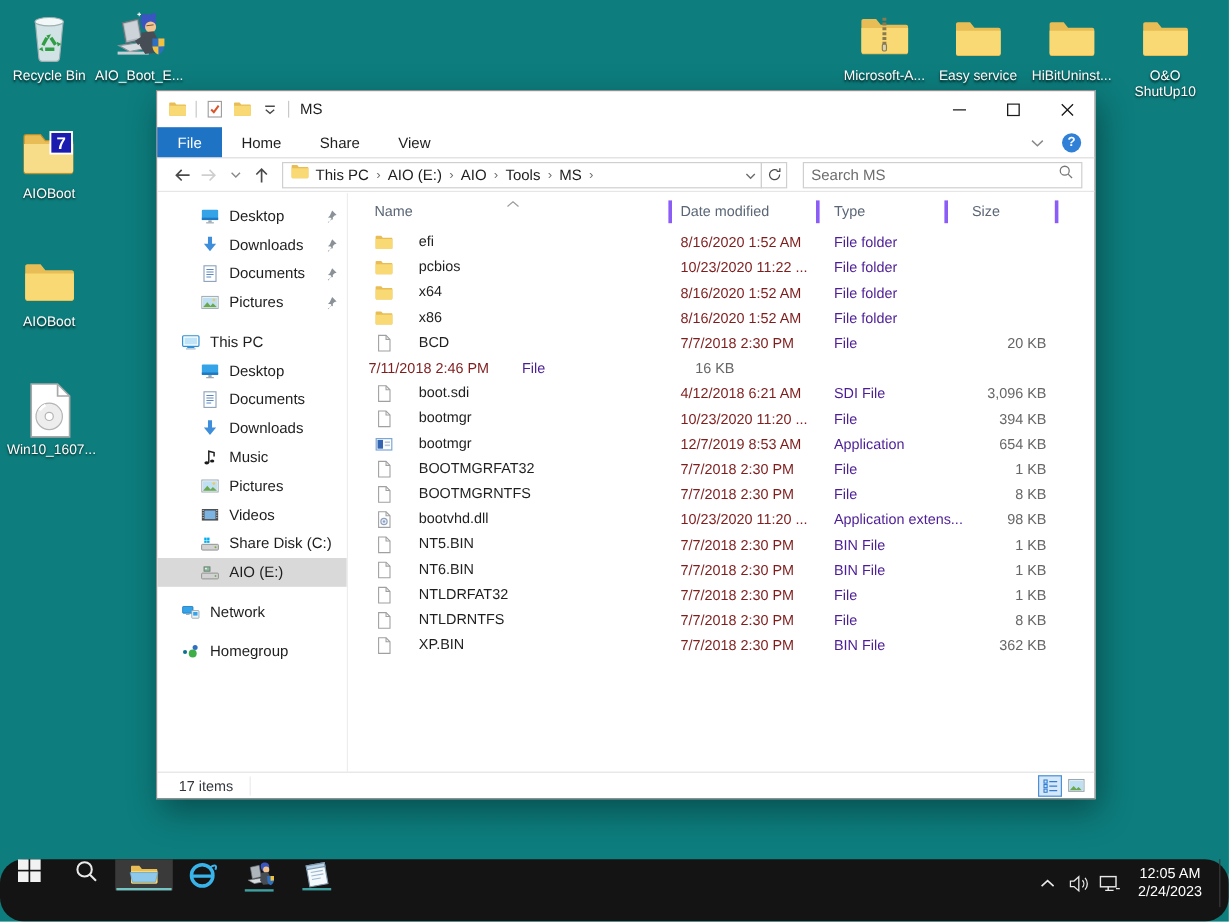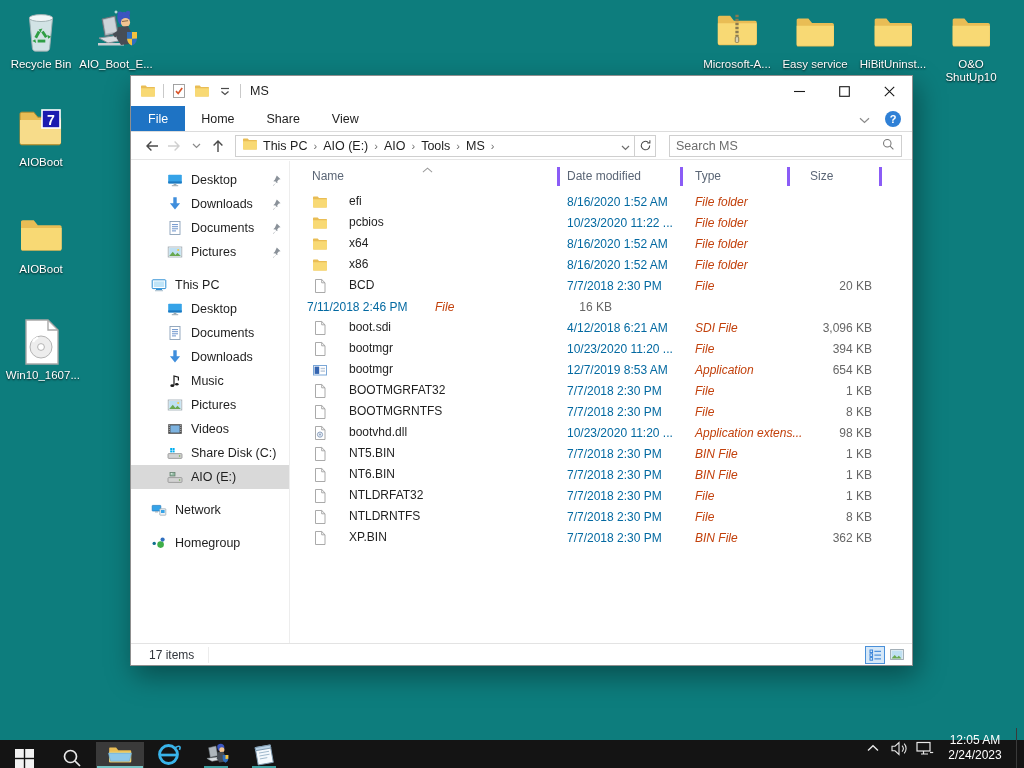--- a/index.html
+++ b/index.html
@@ -71,36 +71,36 @@
   .hcell { border-right:3px solid #8b5cf6; height:19px; display:flex; align-items:center; }
   .h-name { width:260px; padding-left:12px; }
   .h-date { width:123px; padding-left:7px; }
   .h-type { width:107px; padding-left:12px; }
   .h-size { width:92px; padding-left:20px; }
   .sortcaret { position:absolute; left:122px; top:1px; }
 
   .frow { height:21px; display:flex; align-items:center; font-size:12px; }
   .c-name { width:260px; display:flex; align-items:flex-start; gap:21px; padding-left:12px; color:#1f1f1f; }
   .c-name .icn svg { width:16px; height:16px; display:block; }
-  .c-date { width:123px; padding-left:7px; color:#0369a1; }
-  .c-type { width:107px; padding-left:12px; color:#c2410c; white-space:nowrap;font-style:italic; }
+  .c-date { width:123px; padding-left:7px; color:#7f1d1d; }
+  .c-type { width:107px; padding-left:12px; color:#4c1d95; white-space:nowrap; }
   .c-size { width:92px; padding-right:10px; text-align:right; color:#666; }
 
   .statusbar { position:absolute; left:0; right:0; bottom:0; height:22px;
     border-top:1px solid #e3e3e3; display:flex; align-items:center; font-size:12px; color:#33373d; }
   .statusbar .cnt { padding-left:18px; padding-right:14px; border-right:1px solid #ececec; height:16px;
     display:flex; align-items:center; }
   .viewbtns { margin-left:auto; display:flex; gap:2px; padding-right:5px; }
   .vbtn { width:20px; height:18px; display:flex; align-items:center; justify-content:center;
     border:1px solid transparent; }
   .vbtn.sel { border-color:#4a90d9; background:#d6e8f8; }
 
   
-  .taskbar { position:absolute; left:0; right:0; bottom:0; height:28px; background:#141414;
-    display:flex; align-items:flex-end; }
+  .taskbar { position:absolute; left:0; right:0; bottom:0; height:52px; background:#141414;
+    display:flex; align-items:flex-start;border-radius:20px; }
   .tbtn { width:48px; display:flex; align-items:center; justify-content:center; position:relative; }
   .tbtn.active { background:#3a3a3a; }
   .tbtn.active::after { content:""; position:absolute; left:1px; right:1px; bottom:0; height:2px; background:#76c5c5; }
   .tbtn.running::after { content:""; position:absolute; left:calc(50% - 12px); width:24px; bottom:0; height:2px; background:#3fa0a0; }
   .tray { margin-left:auto; display:flex; align-items:center; }
   .traybtn { width:26px; height:40px; display:flex; align-items:center; justify-content:center; }
   .clock { width:78px; text-align:center; color:#fff; font-size:12px; line-height:15px; padding-right:4px; }
   .showdesk { width:8px; height:40px; border-left:1px solid #3a3a3a; }
 </style>
 </head>

